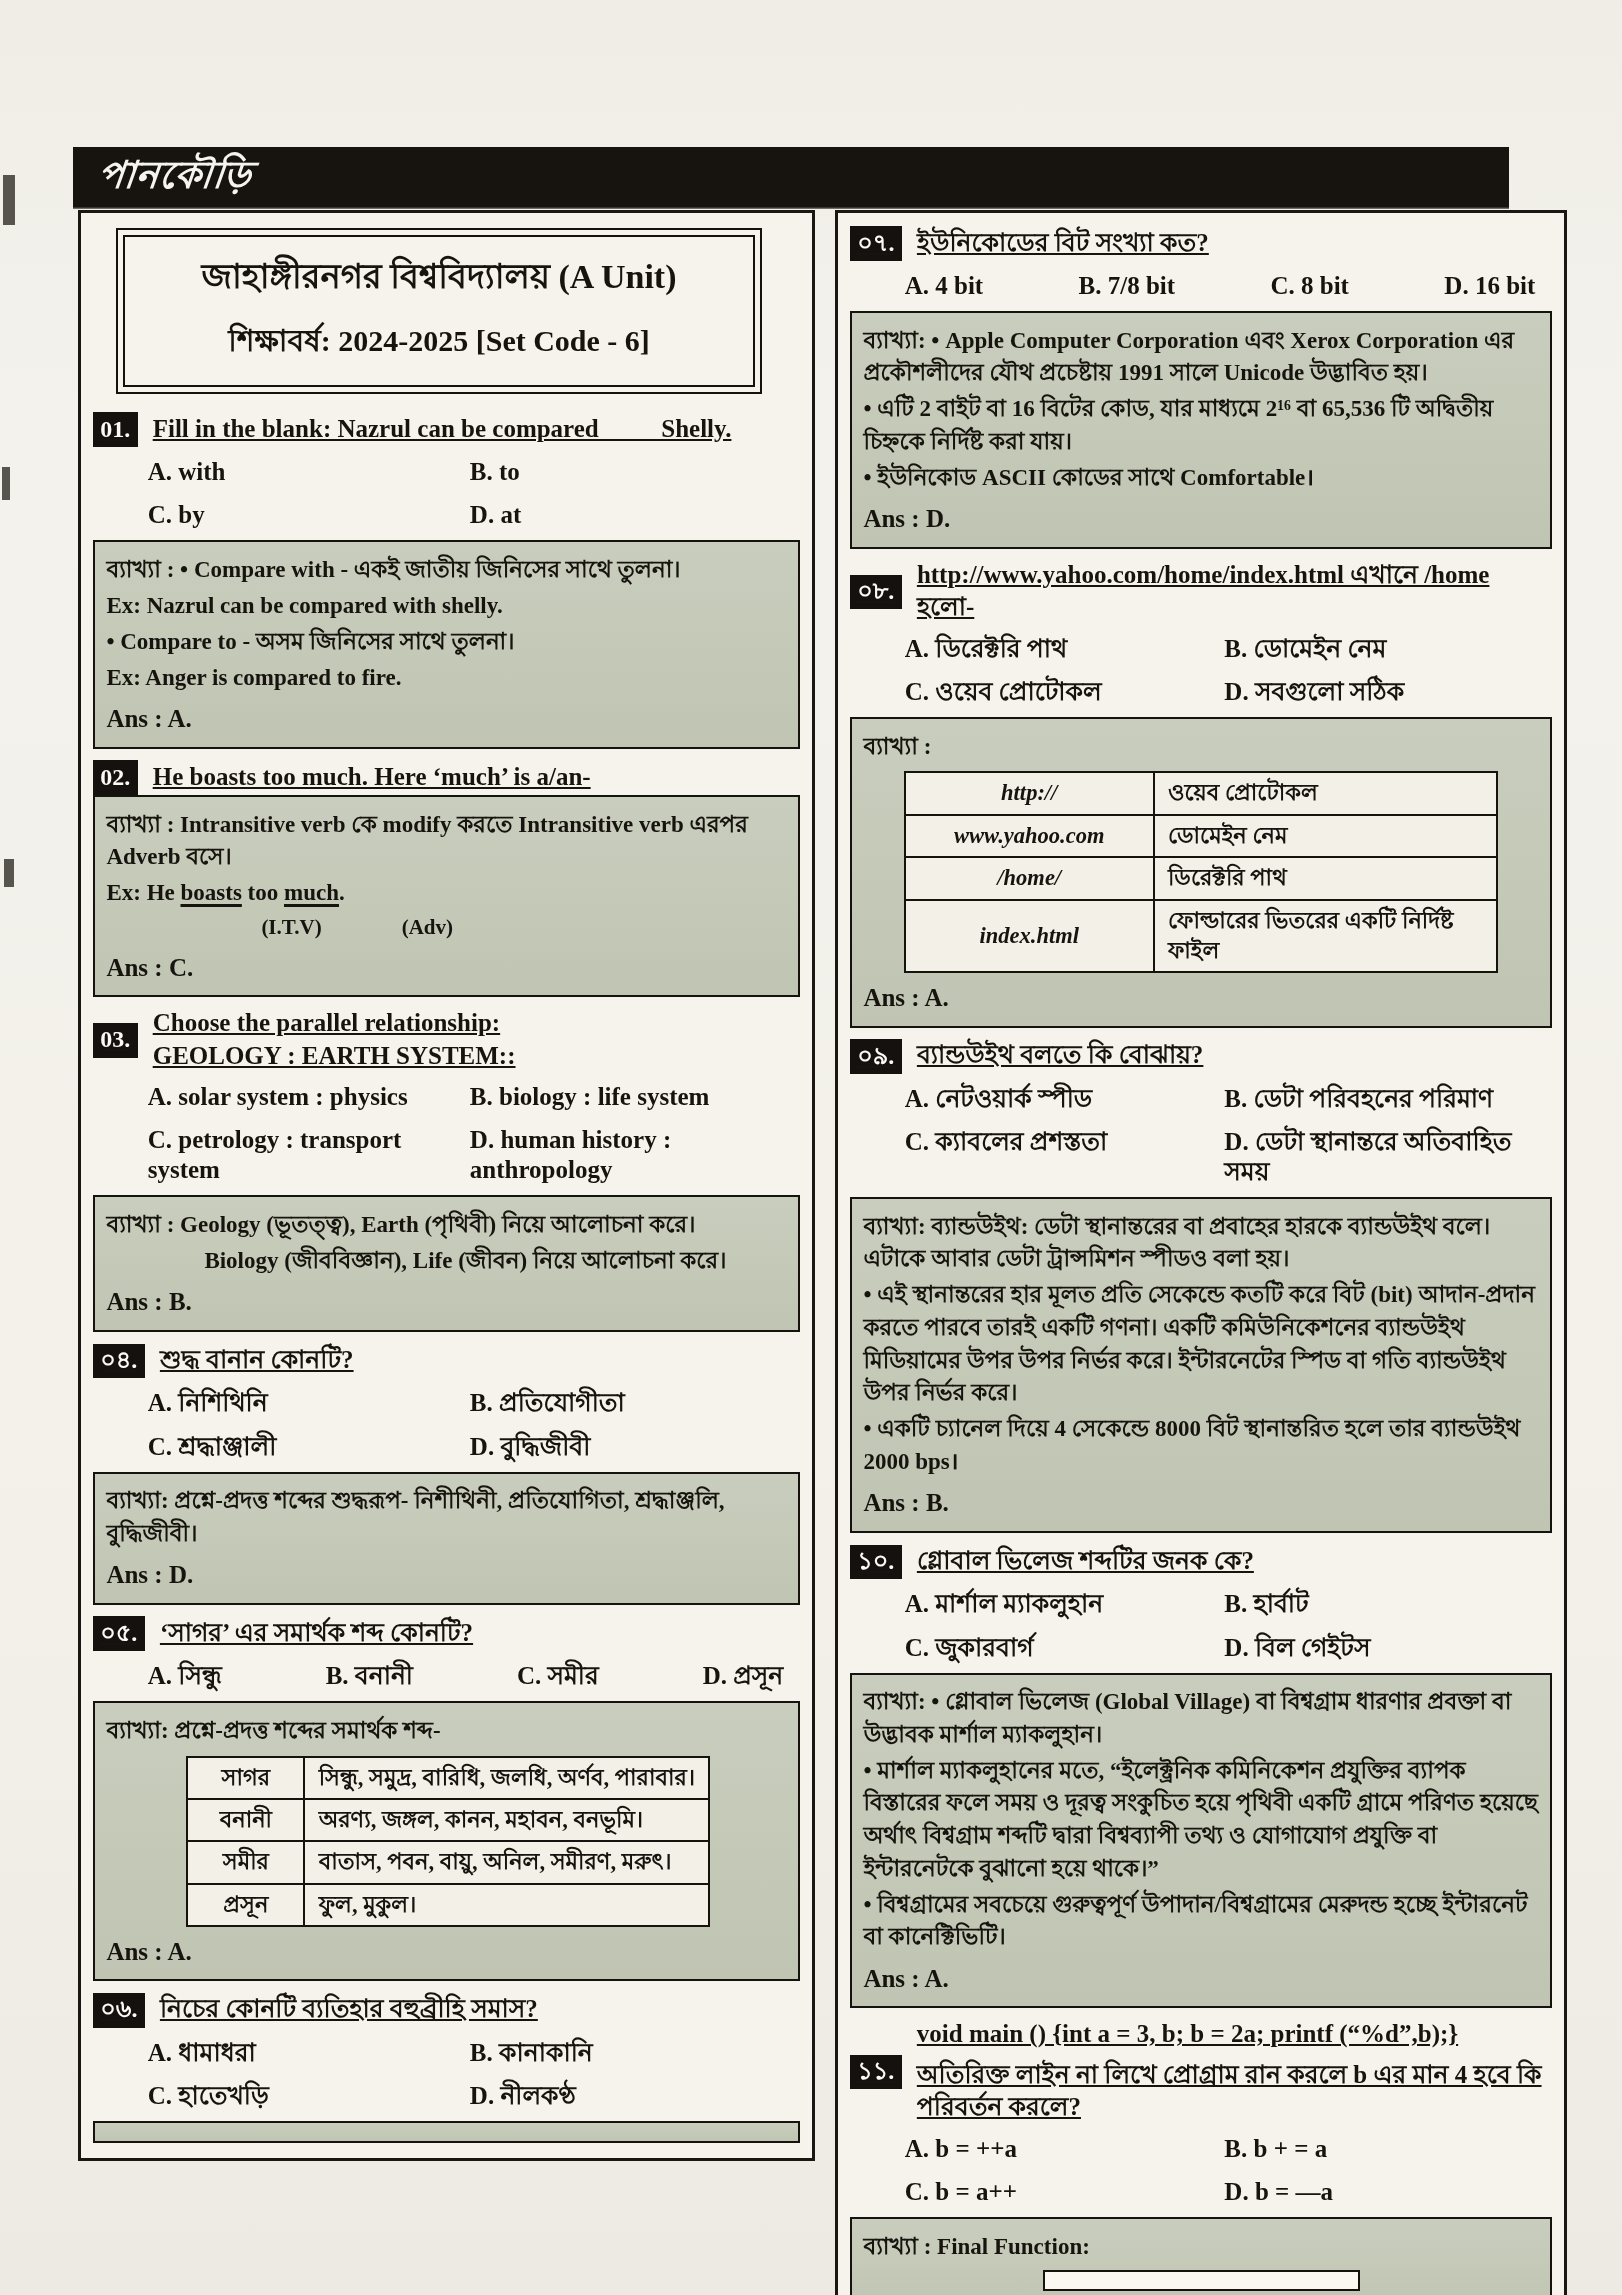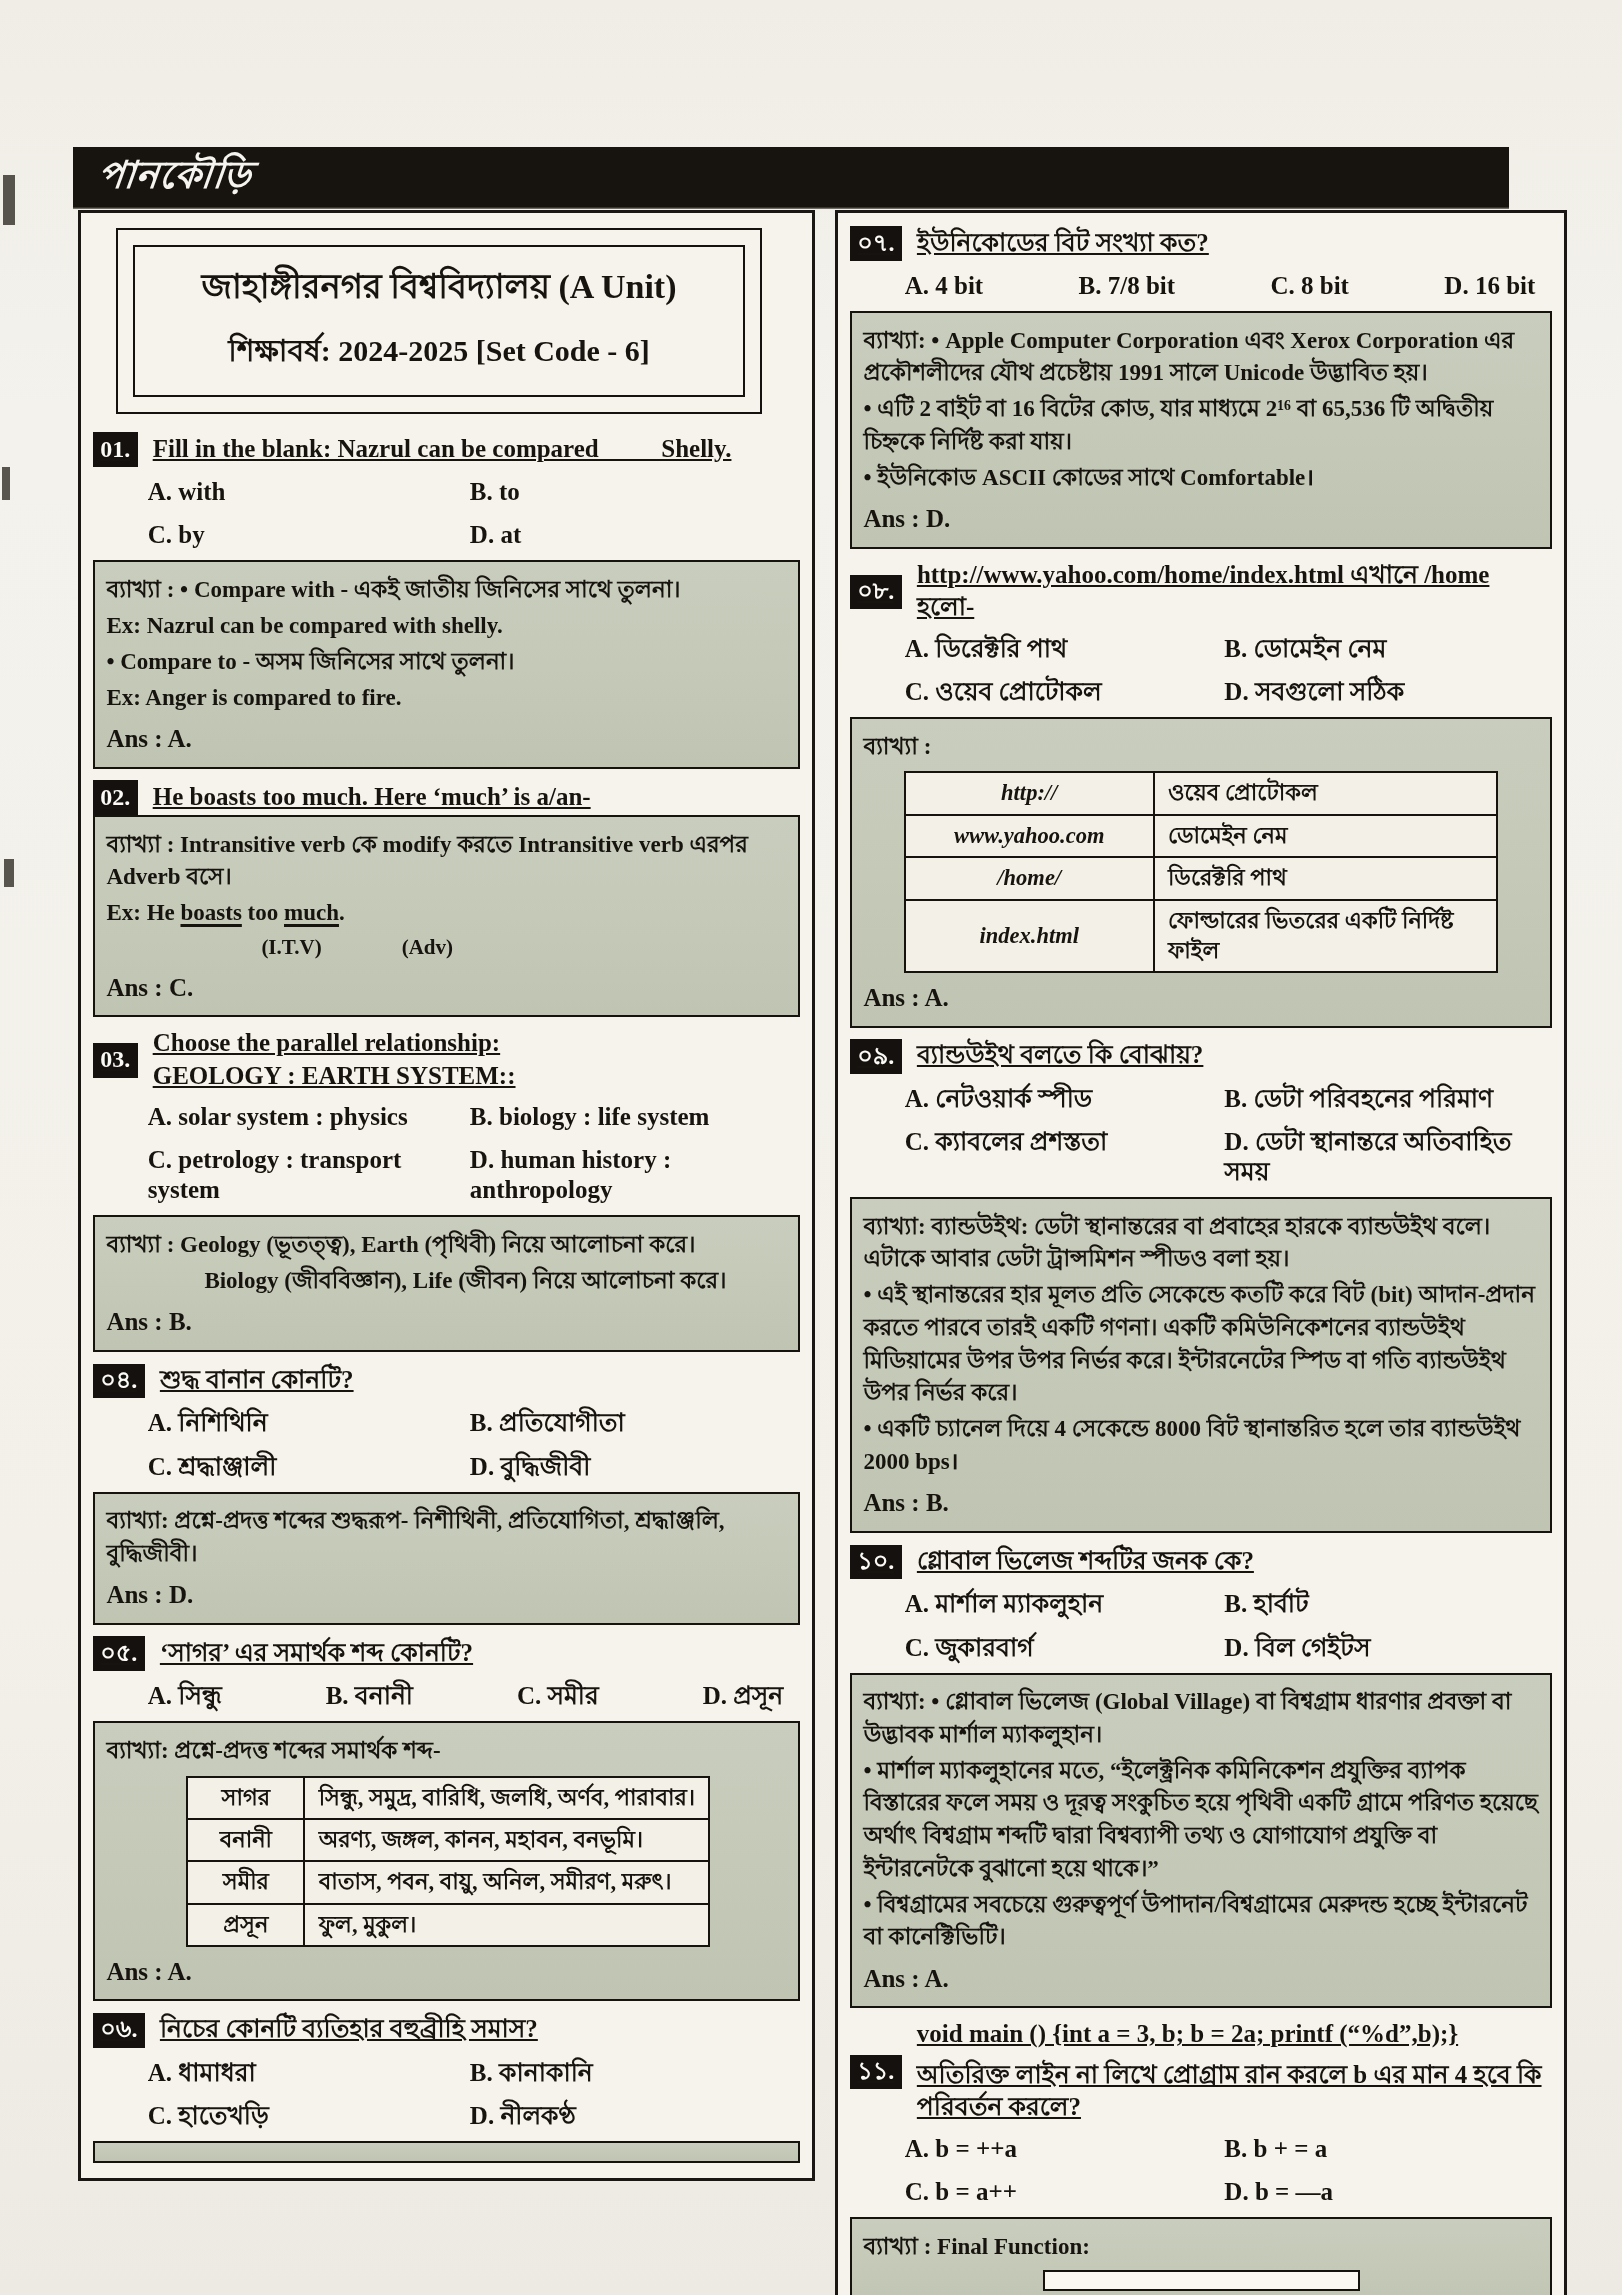--- a/index.html
+++ b/index.html
@@ -27,21 +27,21 @@
   .banner-issue { color:#f7f5f0; font-size:35px; font-weight:bold; letter-spacing:2.5px; }
   .banner-page { color:#f7f5f0; font-size:33px; font-weight:bold; margin:0 15px 0 33px; }
   
   .col {
     position:absolute; top:210px; border:3.3px solid #191613;
     background:#f5f3ec; padding:8.3px 11.7px 15px;
   }
   .col.left  { left:78px;  width:737px; min-height:1939px; }
   .col.right { left:835px; width:732px; min-height:1939px; }
   
-  .masthead { border:2.5px solid #14110e; padding:15px; margin:6.7px 38px 16.7px 23px; background:#f5f3ec; }
+  .masthead { border:2.5px solid #14110e; padding:5px; margin:6.7px 38px 16.7px 23px; background:#f5f3ec; }
   .masthead-inner { border:2.5px solid #14110e; text-align:center; padding:13.3px 8.3px 16.7px; }
   .m1 { font-size:34px; font-weight:bold; }
   .m2 { font-size:30px; font-weight:bold; margin-top:10px; }
   
   .q { margin-top:10px; }
   .q-head { display:flex; gap:15px; align-items:center; padding-right:5px;text-decoration:underline; }
   .badge {
     flex:0 0 auto; background:#14110e; color:#fbfaf6; font-weight:bold;
     font-size:24px; line-height:1.1; padding:3.3px 7.5px 5px; margin-top:1.7px;
   }

